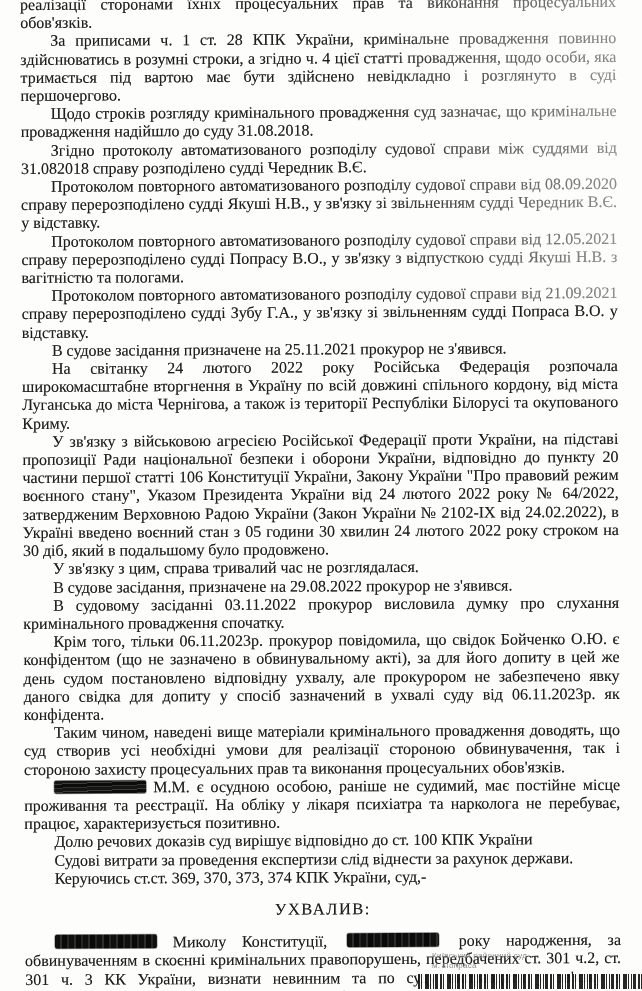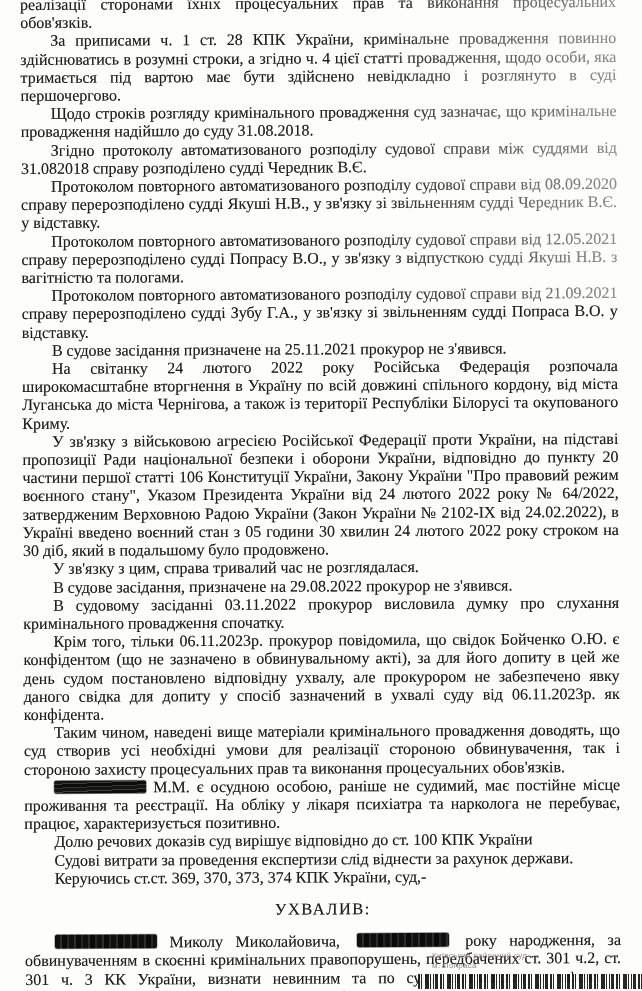--- a/index.html
+++ b/index.html
@@ -109,21 +109,21 @@
     </p>
 
     <p class="para">Долю речових доказів суд вирішує відповідно до ст. 100 КПК України</p>
     <p class="para">Судові витрати за проведення експертизи слід віднести за рахунок держави.</p>
     <p class="para">Керуючись ст.ст. 369, 370, 373, 374 КПК України, суд,-</p>
 
     <p class="heading">УХВАЛИВ:</p>
 
     <p class="para">
       <span class="redact r-name2"></span>
-      <span>Миколу Миколайовича,</span>
+      <span>Миколу Конституції,</span>
       <span class="redact r-year"></span>
       <span>року народження, за обвинуваченням в скоєнні кримінальних правопорушень, передбачених ст. 301 ч.2, ст. 301 ч. 3 КК України, визнати невинним та по суду виправдати у зв'язку з недоведеністю вчинення ним зазначених кримінальних правопорушень.</span>
     </p>
 
   </div>
 
   <div class="scan-fade"></div>
 
   <div class="stamp">
     <div>Київський районний суд</div>

